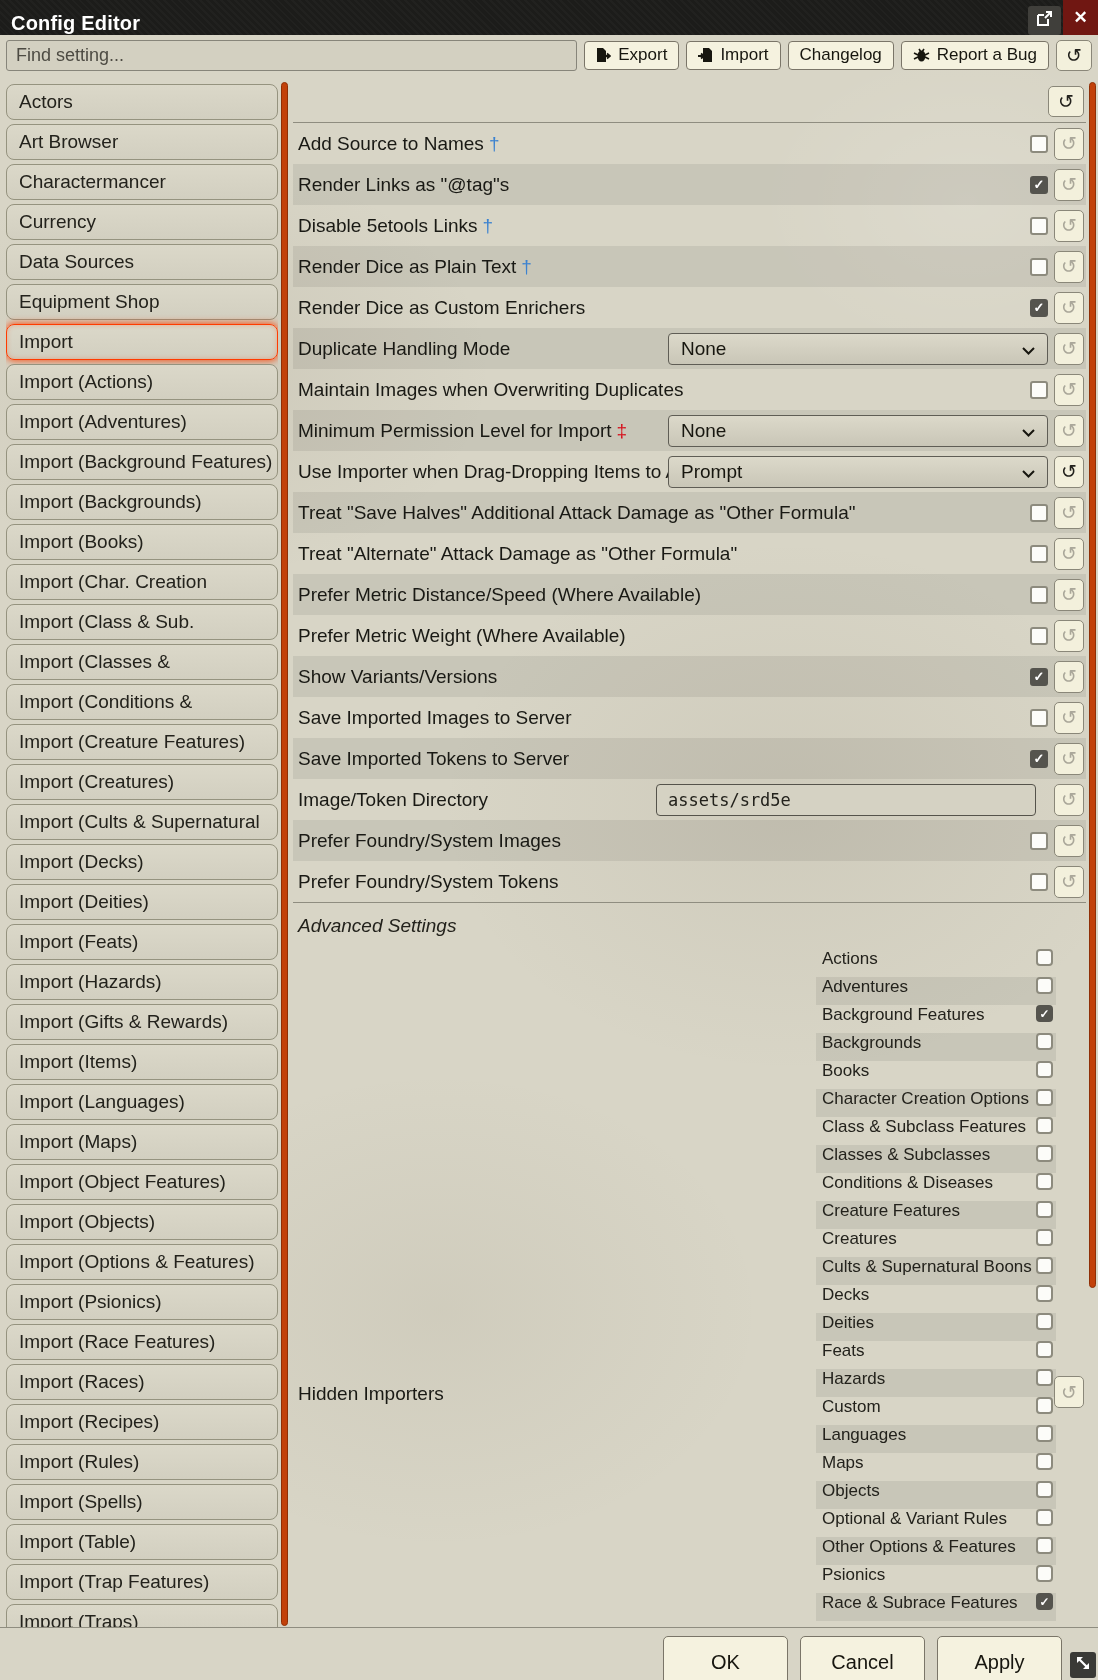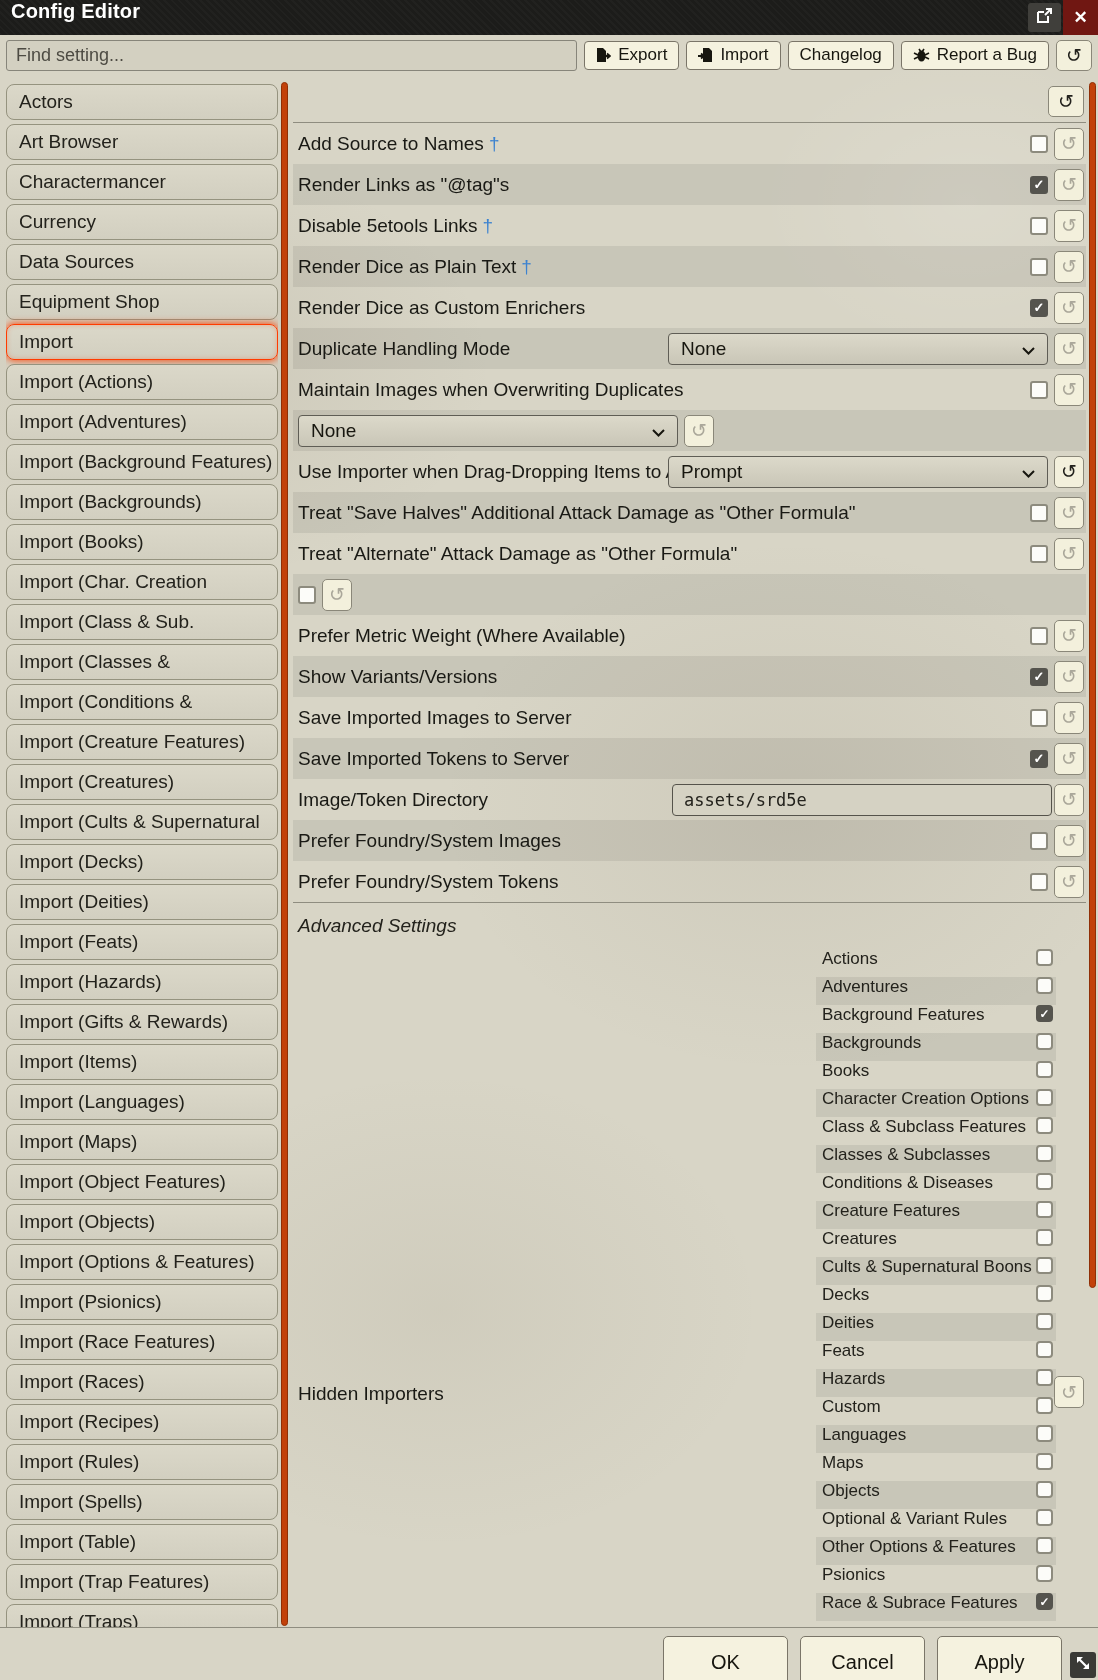--- a/index.html
+++ b/index.html
@@ -14,21 +14,21 @@
       radial-gradient(420px 300px at 18% 22%, rgba(110,100,80,.10), transparent 70%),
       radial-gradient(500px 380px at 72% 48%, rgba(115,105,85,.09), transparent 70%),
       radial-gradient(460px 340px at 40% 78%, rgba(110,100,80,.08), transparent 70%),
       radial-gradient(300px 220px at 88% 12%, rgba(255,255,255,.12), transparent 70%);
   }
   .layer{position:absolute;z-index:1;}
 
   
   .titlebar{left:0;top:0;width:1098px;height:35px;background:#1c1c1a;
     background-image:repeating-linear-gradient(45deg, rgba(255,255,255,.025) 0 2px, transparent 2px 5px);
-    display:flex;align-items:flex-start;}
+    display:flex;align-items:flex-end;}
   .titlebar .title{color:#fff;font-size:20px;font-weight:bold;padding-left:11px;letter-spacing:.2px;}
   .titlebar .spacer{flex:1;}
   .tb-btn{display:flex;align-items:center;justify-content:center;cursor:pointer;}
   .tb-btn.expand{width:33px;height:29px;margin:3px 2px 0 0;background:#403f3b;border-radius:3px;}
   .tb-btn.close{width:35px;height:35px;background:#701712;color:#fff;font-size:17px;font-weight:bold;}
 
   
   .toolbar{left:6px;top:39px;width:1086px;height:32px;display:flex;gap:7px;align-items:center;justify-content:space-between;}
   .search{flex:1;height:29px;background:#d3d0c1;border:1px solid #87857a;border-radius:3px;
     padding:0 9px;font-family:"Liberation Sans",sans-serif;font-size:18px;color:#2a2922;outline:none;}
@@ -68,21 +68,21 @@
   .dagger.blue{color:#3b82d0;}
   .dagger.red{color:#d6131e;}
   .cb{width:18px;height:18px;flex:none;margin-right:6px;border-radius:3px;
     background:#fcfcf9;border:2px solid #8d8b7e;box-sizing:border-box;
     display:flex;align-items:center;justify-content:center;cursor:pointer;}
   .cb.checked{background:#55544e;border-color:#55544e;color:#fff;font-size:13px;font-weight:bold;}
   .sel{width:380px;height:32px;flex:none;margin-right:6px;box-sizing:border-box;
     display:flex;align-items:center;background:linear-gradient(#dcd9ca,#c9c6b7);
     border:1px solid #5f5d55;border-radius:4px;padding:0 12px;font-size:19px;color:#17160f;cursor:pointer;justify-content:space-between;}
   .sel .sel-value{flex:1;}
-  .textbox{width:380px;height:32px;flex:none;margin-right:2px;box-sizing:border-box;
+  .textbox{width:380px;height:32px;flex:none;margin-right:18px;box-sizing:border-box;
     display:flex;align-items:center;background:#d5d2c3;border:1px solid #55534b;border-radius:4px;
     padding:6px 11px;font-family:"DejaVu Sans Mono",monospace;font-size:17px;color:#23221c;cursor:text;}
   .divider{border-top:1px solid #8f8d80;height:0;}
   .adv-heading{height:46px;line-height:46px;font-size:19px;font-style:italic;padding-left:5px;color:#23221c;}
 
   .hidden-importers{position:relative;}
   .hi-label{position:absolute;left:5px;top:434px;font-size:19px;color:#191914;}
   .hi-undo{position:absolute;right:2px;top:427px;}
   .hi-list{margin-left:auto;margin-right:30px;width:240px;}
   .sub-row{height:28px;display:flex;padding:0 3px 0 6px;}
@@ -253,20 +253,21 @@
         </span>
       </div>
       <div class="setting-row">
         <span class="row-label">Maintain Images when Overwriting Duplicates</span>
         <span class="cb"></span>
         <span class="undo-btn">
           <span>↺</span>
         </span>
       </div>
       <div class="setting-row shaded">
+        <span class="row-label">Minimum Permission Level for Import<span class="dagger red">‡</span></span>
         <div class="sel">
           <span class="sel-value">None</span>
           <span class="chev"><svg width="13" height="8" viewBox="0 0 13 8">
               <path d="M1 1 L6.5 6.5 L12 1" fill="none" stroke="#17160f" stroke-width="2"></path>
             </svg></span>
         </div>
         <span class="undo-btn">
           <span>↺</span>
         </span>
       </div>
@@ -290,20 +291,21 @@
         </span>
       </div>
       <div class="setting-row">
         <span class="row-label">Treat "Alternate" Attack Damage as "Other Formula"</span>
         <span class="cb"></span>
         <span class="undo-btn">
           <span>↺</span>
         </span>
       </div>
       <div class="setting-row shaded">
+        <span class="row-label">Prefer Metric Distance/Speed (Where Available)</span>
         <span class="cb"></span>
         <span class="undo-btn">
           <span>↺</span>
         </span>
       </div>
       <div class="setting-row">
         <span class="row-label">Prefer Metric Weight (Where Available)</span>
         <span class="cb"></span>
         <span class="undo-btn">
           <span>↺</span>

